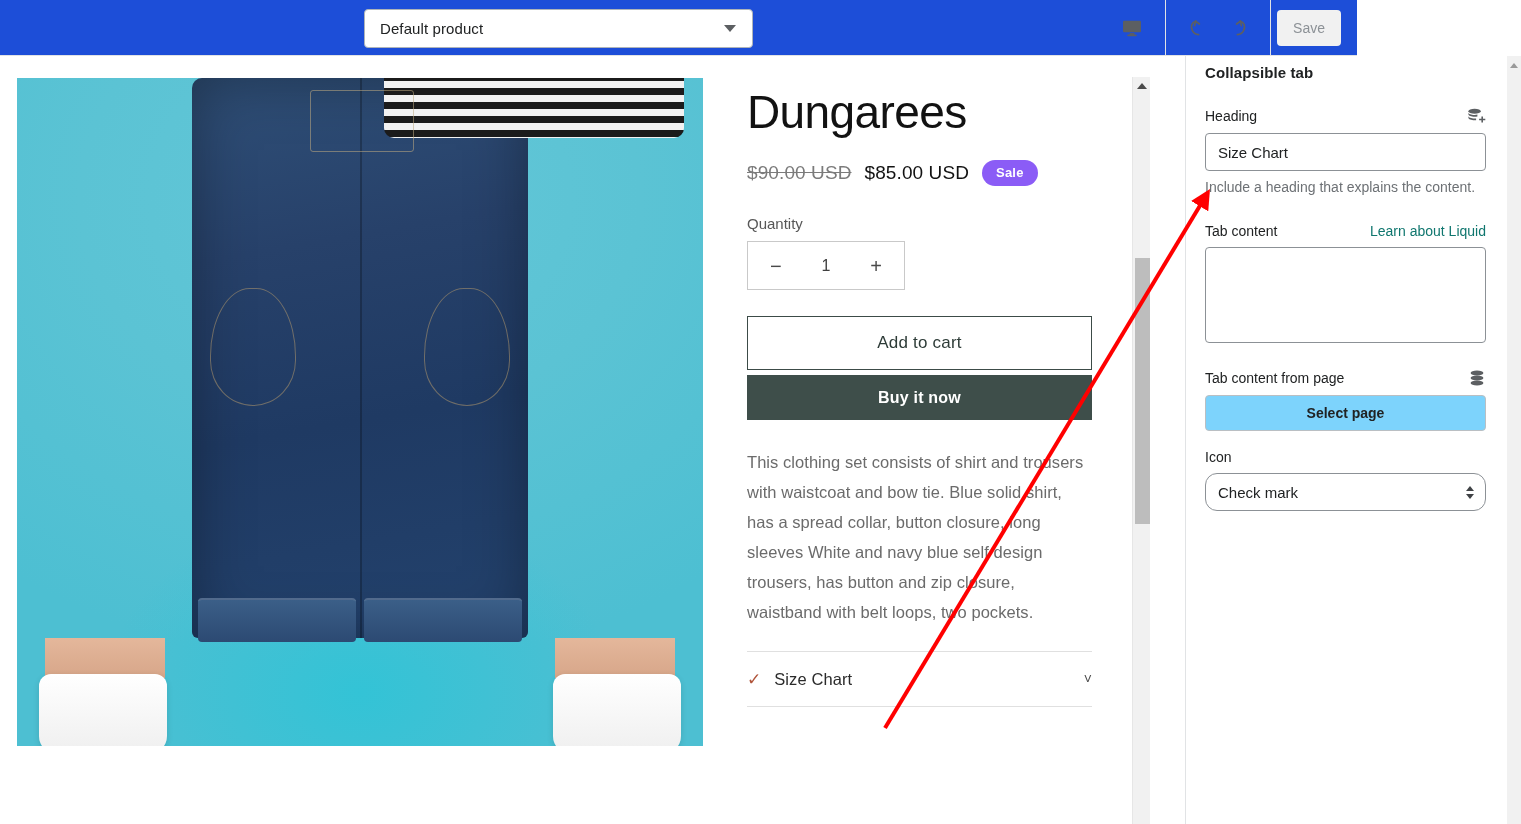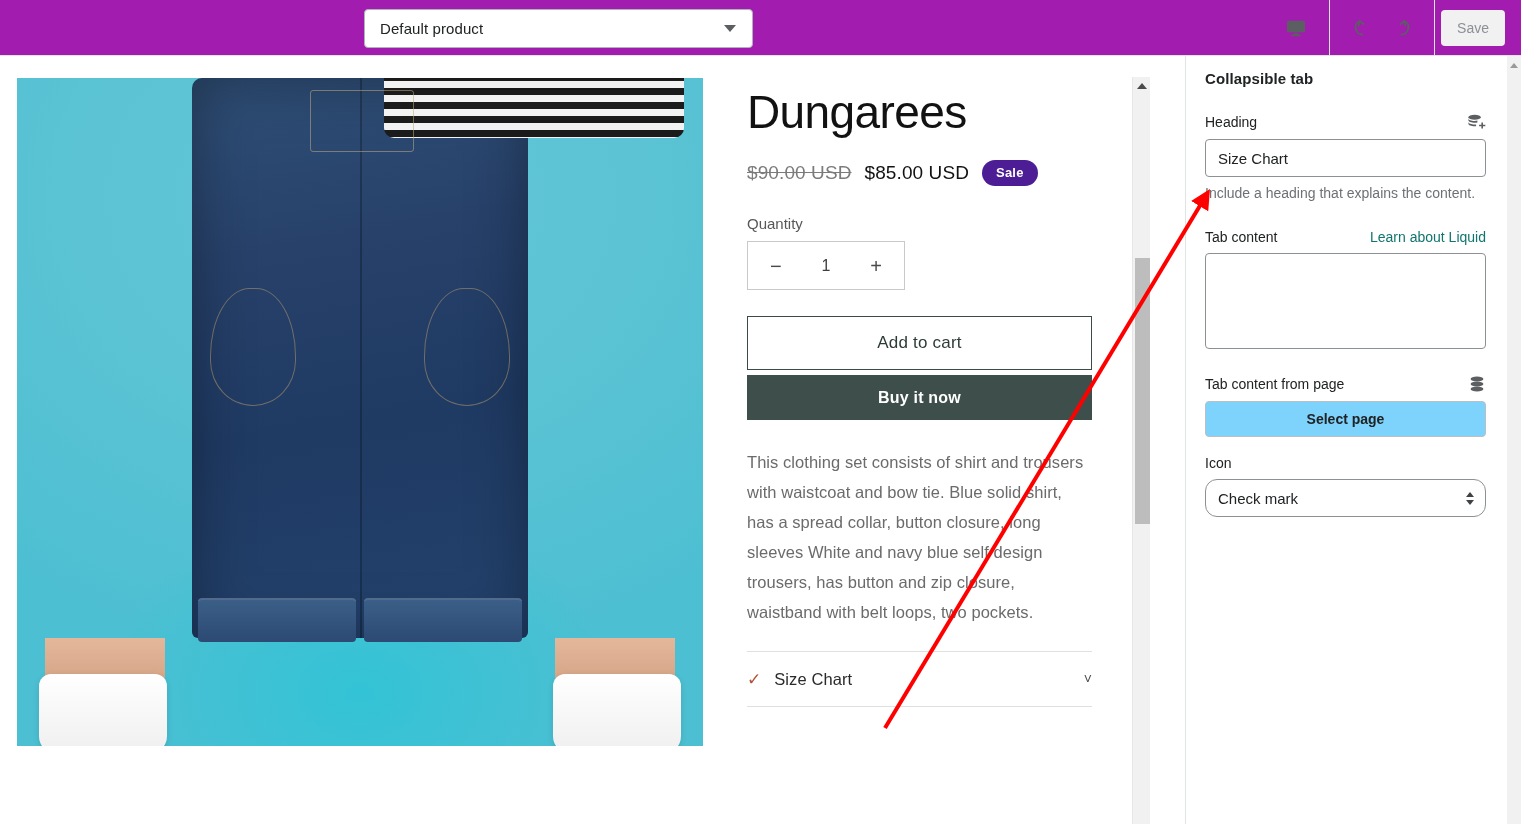--- a/index.html
+++ b/index.html
@@ -8,22 +8,22 @@
     width: 1521px; height: 824px;
     overflow: hidden;
     background: #ffffff;
     font-family: "Liberation Sans", sans-serif;
     -webkit-font-smoothing: antialiased;
   }
 
   
   #topbar {
     position: absolute; top: 0; left: 0;
-    width: 1521px; height: 56px;
-    background: #a21caf;
+    width: 1357px; height: 56px;
+    background: #1d4ed8;
     border-bottom: 1px solid #e1e3e5;
     z-index: 40;
   }
   #device-selector {
     position: absolute; left: 364px; top: 9px;
     width: 389px; height: 39px;
     border: 1px solid #aeb4b9;
     border-radius: 4px;
     background: #fff;
     display: flex; align-items: center;
@@ -154,21 +154,21 @@
   #price-row {
     display: flex; align-items: center; gap: 13px;
     margin-top: 24px;
   }
   #price-compare {
     font-size: 19px; color: #7b7b7b; text-decoration: line-through;
     letter-spacing: .1px;
   }
   #price-current { font-size: 19px; color: #121212; letter-spacing: .1px; }
   #sale-badge {
-    background: #4c1d95; color: #fff;
+    background: #8b5cf6; color: #fff;
     font-size: 13px; font-weight: 700;
     padding: 5px 14px 6px; border-radius: 20px;
     letter-spacing: .2px;
   }
   #quantity-label {
     margin-top: 29px; font-size: 15px; color: #575757;
   }
   #quantity-stepper {
     margin-top: 9px; width: 158px; height: 49px;
     border: 1px solid #c9c9c9;
@@ -242,21 +242,21 @@
     position: absolute; left: 0; top: 2px; width: 14px; height: 14px;
     display: flex; align-items: center; justify-content: center;
   }
   .tri-up-sm {
     width: 0; height: 0;
     border-left: 4px solid transparent; border-right: 4px solid transparent;
     border-bottom: 5px solid #9a9a9a;
   }
   #panel-body { position: absolute; left: 19px; top: 0; width: 281px; }
   #panel-title {
-    margin-top: 14px; font-size: 15px; font-weight: 600; color: #202223;
+    margin-top: 8px; font-size: 15px; font-weight: 600; color: #202223;
     letter-spacing: .1px;
   }
   .field-label-row {
     display: flex; align-items: center; justify-content: space-between;
     margin-top: 26px; width: 281px;
   }
   .field-label { font-size: 14px; color: #202223; }
   .link-label { font-size: 14px; color: #0f766e; }
   .text-input {
     margin-top: 8px; width: 281px; height: 38px;

